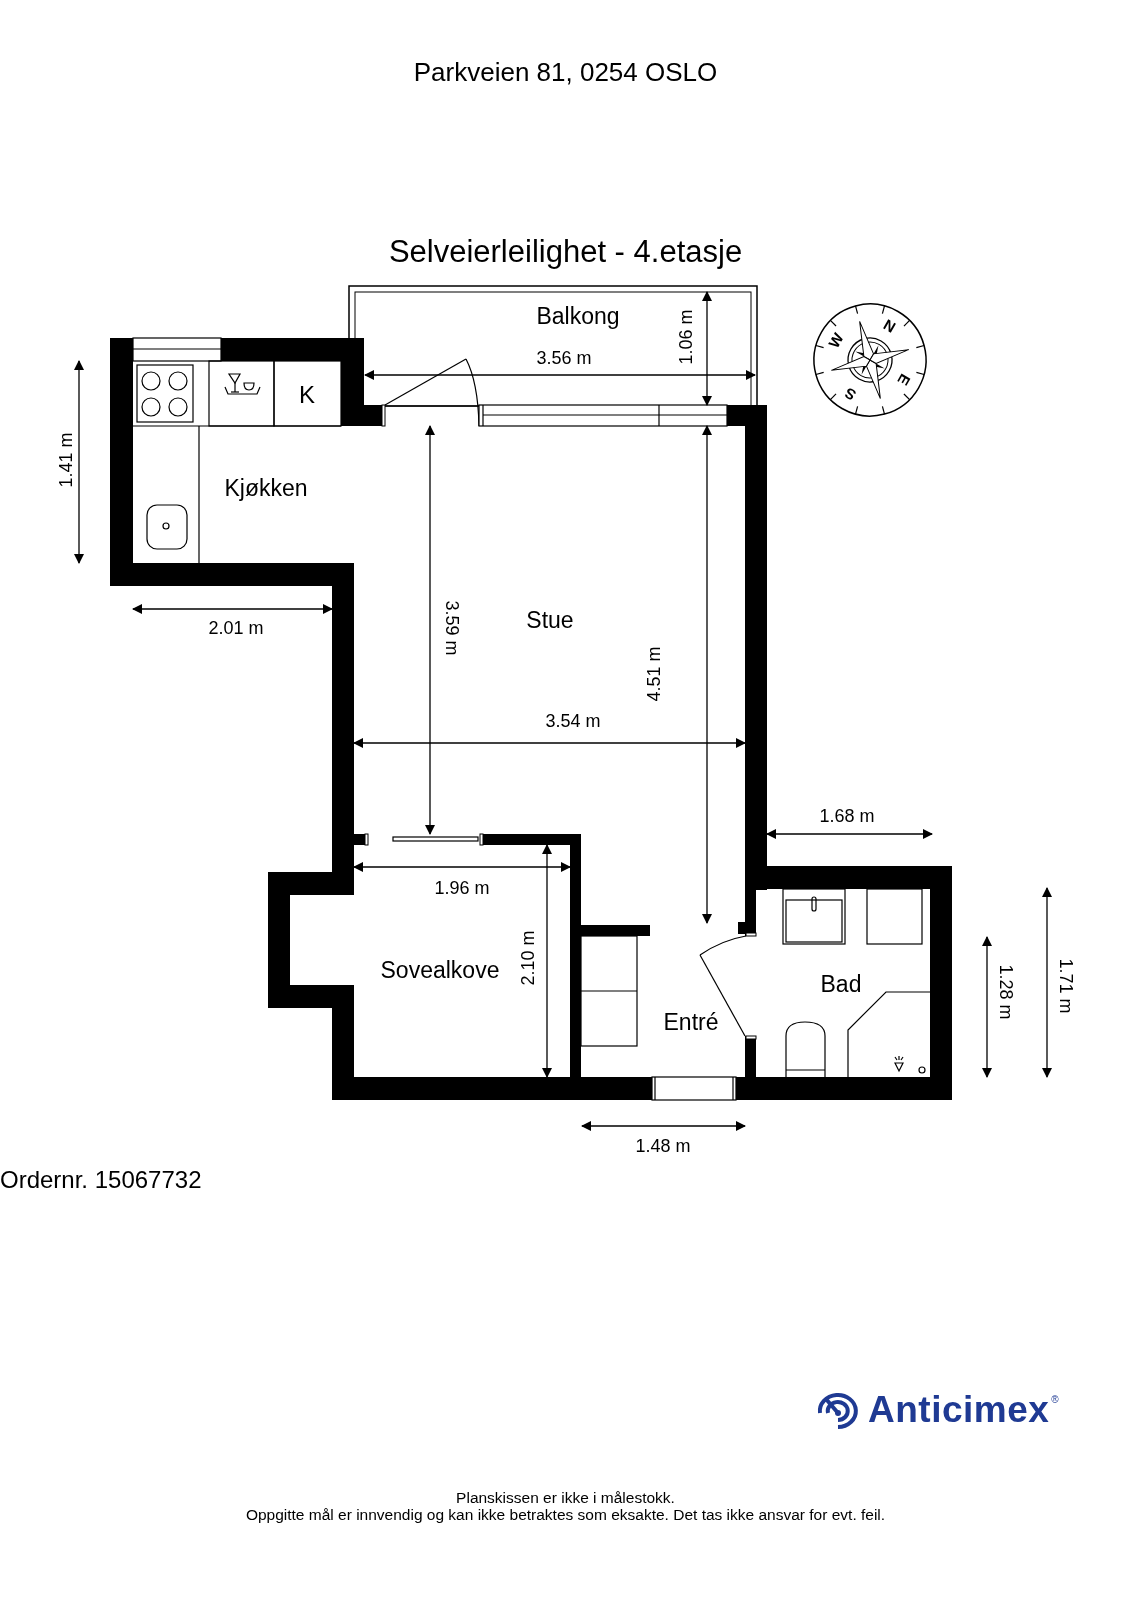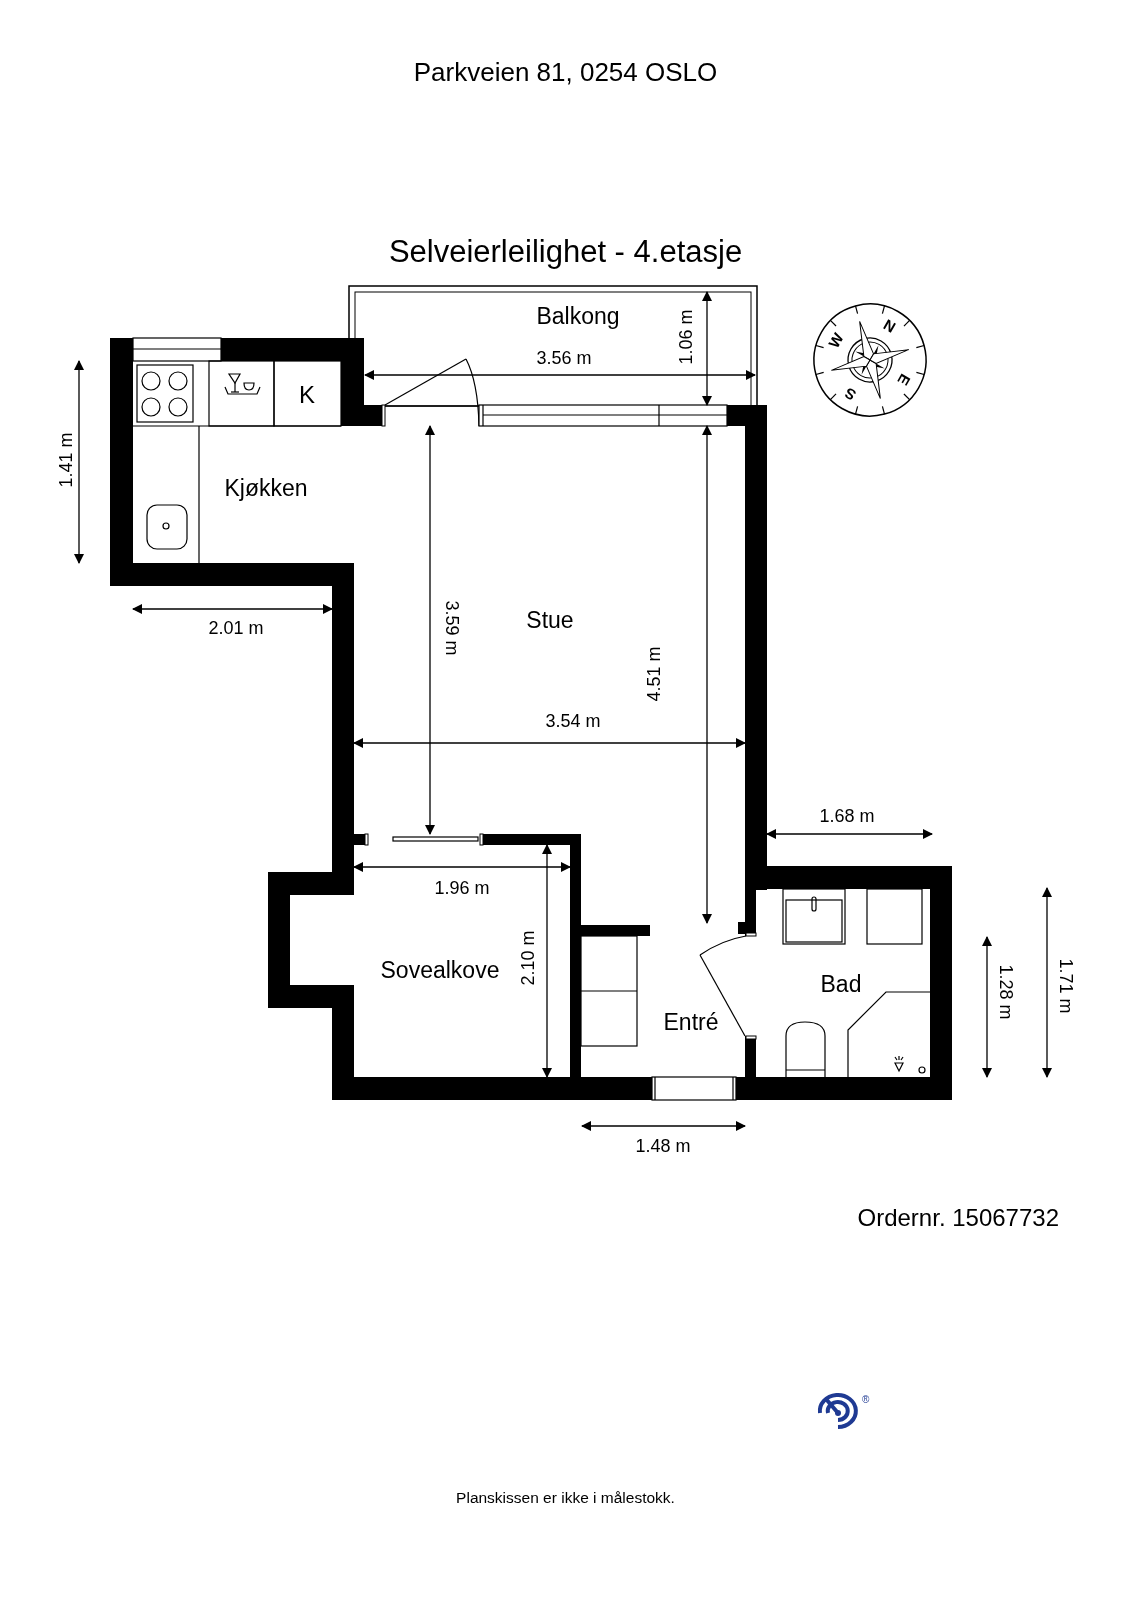--- a/index.html
+++ b/index.html
@@ -4,21 +4,21 @@
   <style>
     html, body { margin: 0; padding: 0; background: #ffffff; }
     body { width: 1131px; height: 1600px; position: relative; overflow: hidden; font-family: "Liberation Sans", sans-serif; color: #000; }
     .abs { position: absolute; }
     .title { left: 0; width: 1131px; top: 50px; text-align: center; font-size: 26px; line-height: 44px; }
     .subtitle { left: 0; width: 1131px; top: 234px; text-align: center; font-size: 31px; line-height: 36px; }
     svg#plan { position: absolute; left: 0; top: 0; }
     .lbl { font-family: "Liberation Sans", sans-serif; fill: #000; }
     .room { font-size: 23px; }
     .dim { font-size: 18px; }
-    .order { left: 0; width: 1059px; top: 1166px; text-align: right; font-size: 24px; line-height: 28px; margin-top: 38px; }
+    .order { left: 0; width: 1059px; top: 1166px; text-align: left; font-size: 24px; line-height: 28px; }
     .logo { left: 816px; top: 1388px; height: 44px; display: flex; align-items: center; gap: 8px; }
     .logo-text { font-size: 37px; font-weight: bold; color: #1f3a93; letter-spacing: 0.5px; }
     .logo-reg { font-size: 10px; color: #1f3a93; align-self: flex-start; margin-top: 6px; margin-left: -6px; }
     .footer { left: 0; width: 1131px; top: 1490px; text-align: center; font-size: 15.5px; line-height: 16.5px; }
   </style>
 </head>
 <body>
 
 <div class="abs title">Parkveien 81, 0254 OSLO</div>
 <div class="abs subtitle">Selveierleilighet  - 4.etasje</div>
@@ -251,18 +251,20 @@
 
 <div class="abs logo">
   <svg width="44" height="38" viewBox="0 0 44 38">
     <g fill="none" stroke="#1f3a93" stroke-width="4">
       <path d="M4,22 A18,16 0 1 1 22,36"></path>
       <path d="M12,22 A10,9 0 1 1 22,29"></path>
       <path d="M22,22 L10,8"></path>
     </g>
     <circle cx="22" cy="22" r="3" fill="#1f3a93"></circle>
   </svg>
+  <span class="logo-text">Anticimex</span>
   <span class="logo-reg">®</span>
 </div>
 
 <div class="abs footer">
   <div>Planskissen er ikke i målestokk.</div>
+  <div>Oppgitte mål er innvendig og kan ikke betraktes som eksakte. Det tas ikke ansvar for evt. feil.</div>
 </div>
 
 </body></html>

